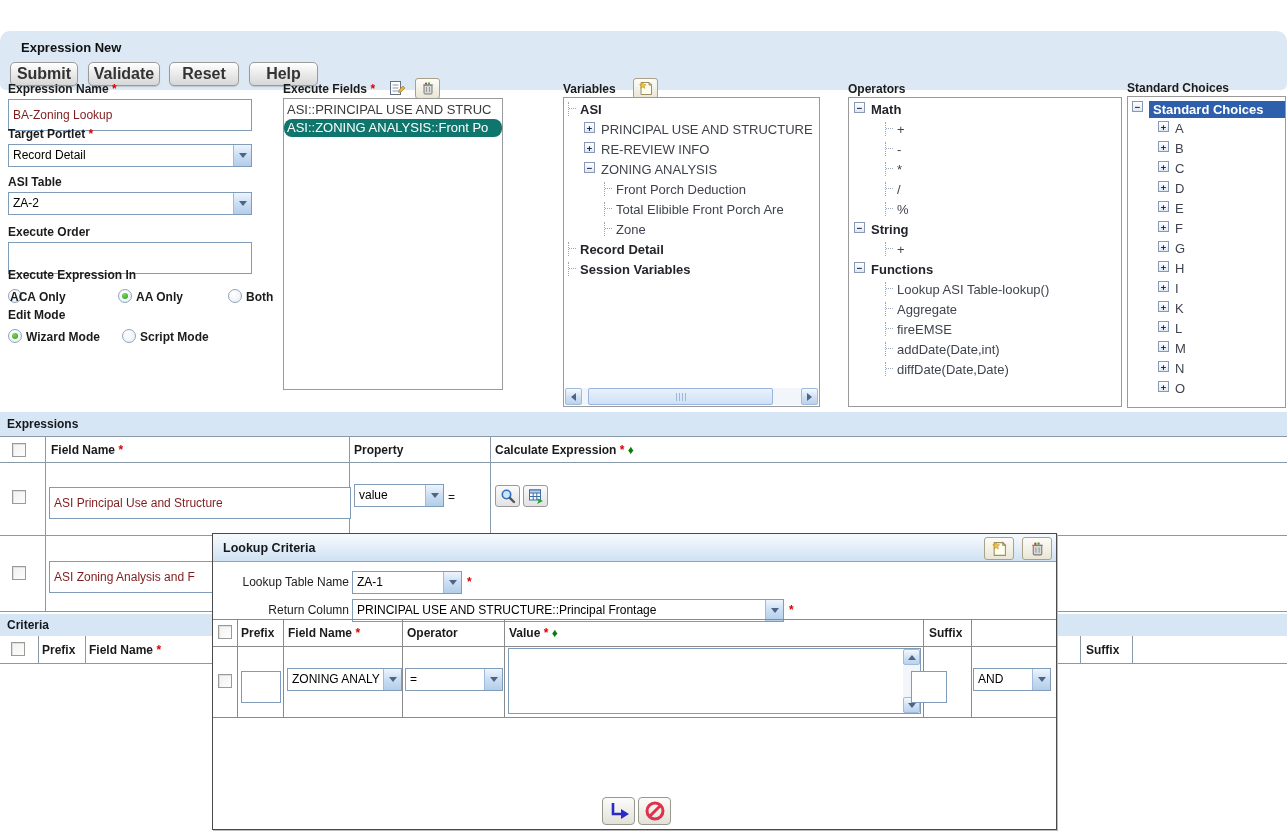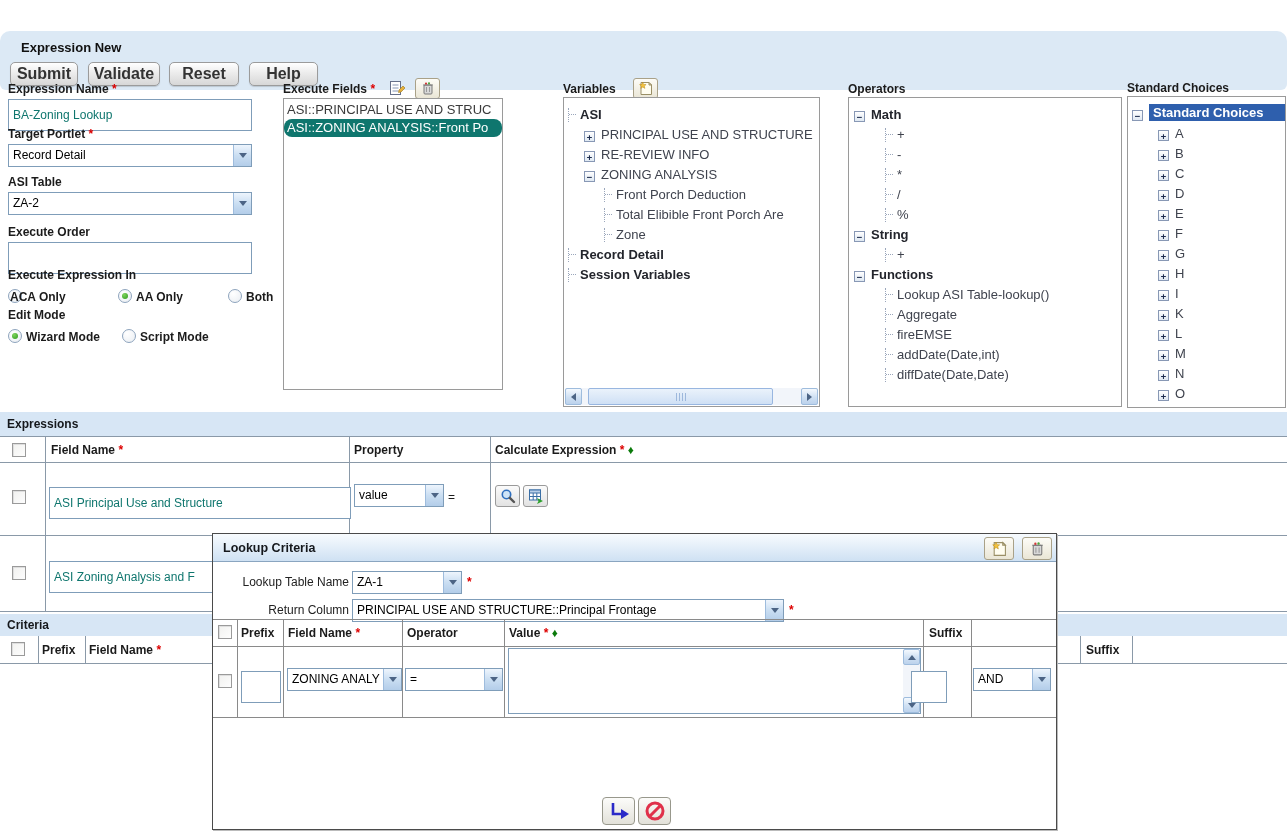--- a/index.html
+++ b/index.html
@@ -16,39 +16,39 @@
   
   .topbar { position:absolute; left:0; top:3; top:3px; width:1287px; height:59px;
     background:#dce9f5; border-radius:10px 10px 6px 6px;margin-top:28px; }
   .toptitle { position:absolute; left:21px; top:9px; font-weight:bold; font-size:13px; color:#101010; }
   .gbtn { position:absolute; height:24px; border:1px solid #9b9b9b; border-radius:5px;
     background:linear-gradient(#ffffff,#ececec 45%,#d7d7d7); font-weight:bold; font-size:16px;
     color:#333; text-align:center; line-height:22px; cursor:pointer;
     font-family:"Liberation Sans",sans-serif; box-shadow:0 1px 1px rgba(0,0,0,.15); }
   
   .ti { position:absolute; border:1px solid #7f9db9; background:#fff; height:28px;
-    font-size:12px; font-family:"Liberation Sans",sans-serif; padding:15px 4px; color:#0f766e; }
+    font-size:12px; font-family:"Liberation Sans",sans-serif; padding:15px 4px; color:#7f1d1d; }
   .sel { position:absolute; border:1px solid #7f9db9; background:#fff; display:flex; align-items:stretch; height:23px; }
   .sel .txt { flex:1; padding:3px 2px 0 4px; font-size:12px; white-space:nowrap; overflow:hidden; color:#000; }
   .sel .dbtn { width:18px; flex:none; border-left:1px solid #9ebcdd;
     background:linear-gradient(#eef5fd,#cadef2 50%,#b3cde9); display:flex; align-items:center; justify-content:center; }
   .sel .dbtn i { width:0; height:0; border-left:4px solid transparent; border-right:4px solid transparent; border-top:5px solid #4c6485; }
   
   .radio { position:absolute; width:14px; height:14px; border-radius:50%;
     border:1px solid #8ea4bd; background:radial-gradient(circle at 35% 30%, #fff, #e9edf2); }
   .radio.on::after { content:""; position:absolute; left:3px; top:3px; width:6px; height:6px;
     border-radius:50%; background:radial-gradient(circle at 35% 30%, #7ed45e, #2f9a1c); }
   .rlab { position:absolute; font-weight:bold; font-size:12px; color:#1b1b1b; white-space:nowrap; }
   .cb { position:absolute; width:14px; height:14px; border:1px solid #9a9a9a;
     background:linear-gradient(135deg,#f1f1ef,#fdfdfd); box-shadow:inset 1px 1px 0 #dedede; }
   
   .panelbox { position:absolute; border:1px solid #9a9a9a; background:#fff; overflow:hidden; }
   .litem { height:18px; line-height:18px; font-size:13px; color:#3a3a3a; white-space:nowrap; overflow:hidden; padding-left:3px; }
   .litem.selected { background:#0f766e; color:#fff;border-radius:8px; }
-  .trow { position:relative; height:20px; display:flex; align-items:flex-end; font-size:13px; color:#3f434e; white-space:nowrap; }
+  .trow { position:relative; height:20px; display:flex; align-items:flex-start; font-size:13px; color:#3f434e; white-space:nowrap; }
   .trow.b { font-weight:bold; color:#23252c; font-size:13px; }
   .expd { width:11px; height:11px; flex:none; border:1px solid #8898b5;
     background:linear-gradient(#ffffff,#dfe8f2); color:#1d2c4e; font:bold 9px/10px "DejaVu Sans Mono",monospace;
     text-align:center; margin-right:6px; }
   .con { width:9px; height:14px; flex:none; border-left:1px dotted #9aa6bb; position:relative; margin-right:3px; }
   .con::after { content:""; position:absolute; left:0; top:6px; width:7px; border-top:1px dotted #9aa6bb; }
   .hilite { background:#2e5fad; color:#fff !important; font-weight:bold; padding:1px 4px; flex:1; }
   
   .hsb { position:absolute; left:1px; right:1px; bottom:1px; height:17px; background:#f2f5fa; display:flex; }
   .hsb .ar { width:17px; height:17px; flex:none; border:1px solid #9ebcdd; border-radius:2px;

